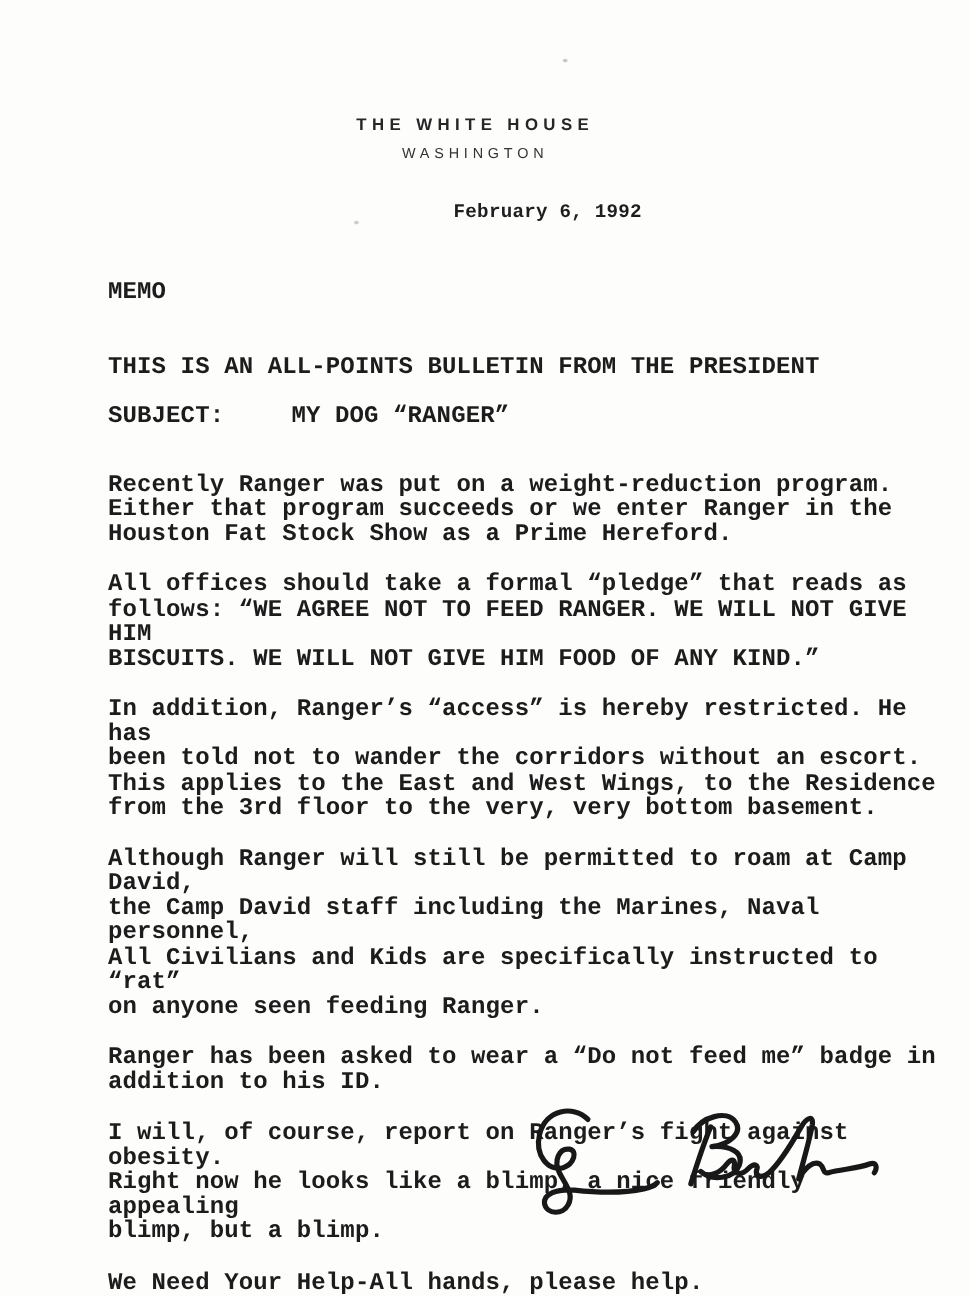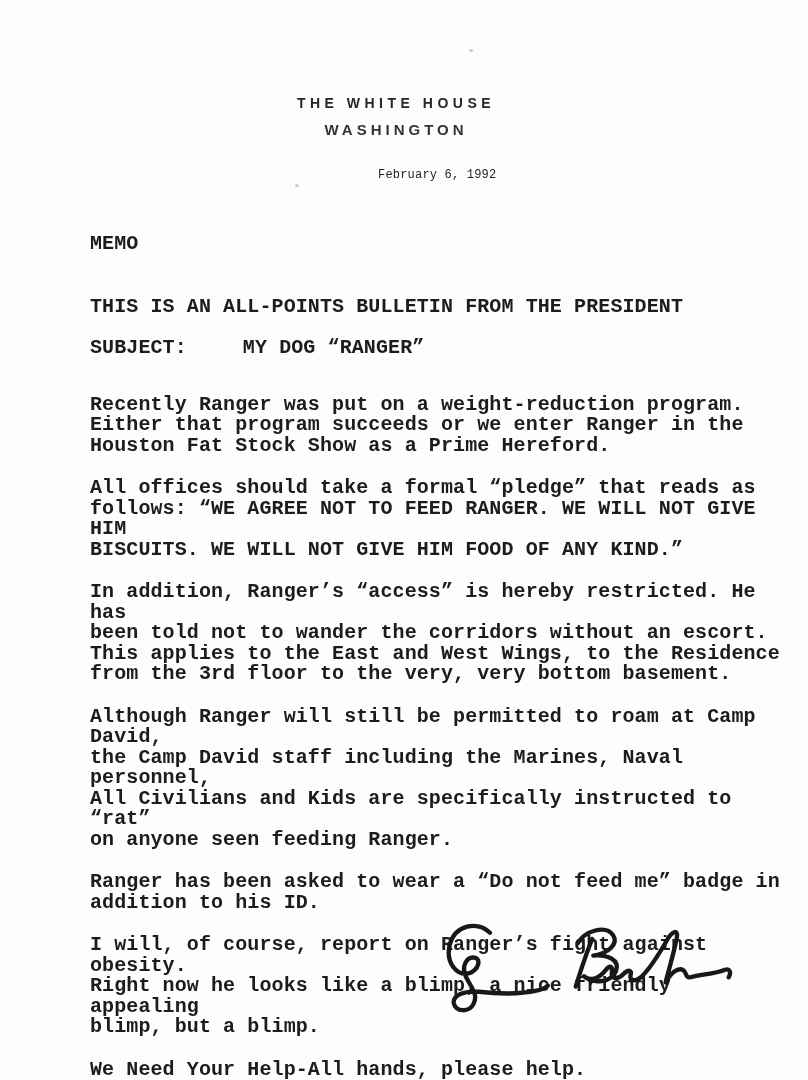--- a/index.html
+++ b/index.html
@@ -22,31 +22,31 @@
     font-family: "Liberation Sans", sans-serif;
     color: #262626;
   }
   .org-name {
     font-size: 14px;
     font-weight: bold;
     letter-spacing: 4.5px;
   }
   .city-name {
     margin-top: 10px;
-    font-size: 15px;
-    font-weight: bold;
+    font-size: 12px;
+    font-weight: normal;
     letter-spacing: 4px;
     color: #333333;
   }
   .date-line {
     position: absolute;
     top: 168px;
     left: 378px;
-    font-size: 12px;
-    font-weight: 400;
+    font-size: 16px;
+    font-weight: 700;
     letter-spacing: 0.2px;
   }
   .body-text {
     position: absolute;
     top: 213px;
     left: 90px;
     width: 700px;
     font-size: 20px;
     line-height: 20.5px;
     font-weight: 600;

